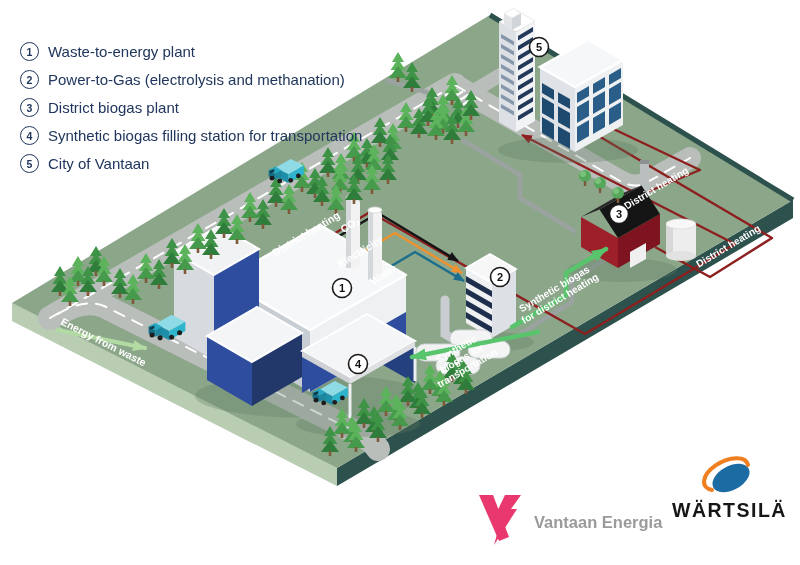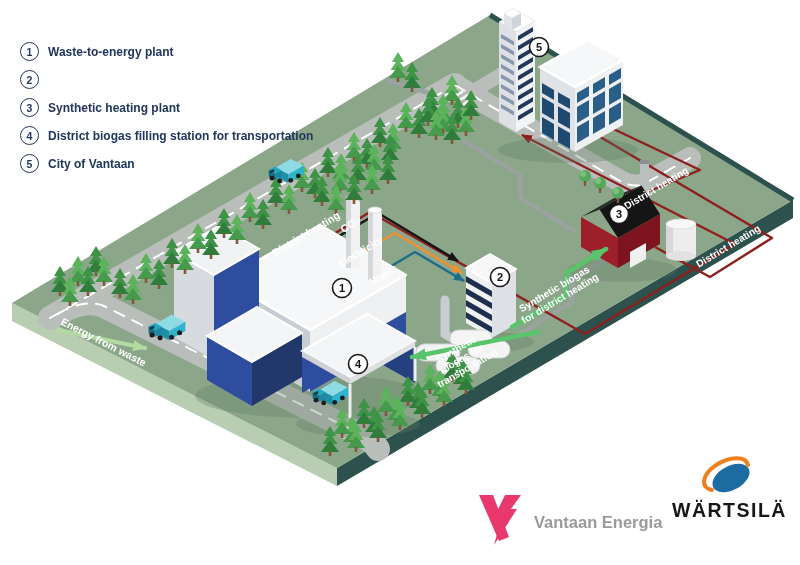--- a/index.html
+++ b/index.html
@@ -3,21 +3,21 @@
 <meta charset="utf-8">
 <style>
   html,body{margin:0;padding:0;background:#fff;width:800px;height:565px;overflow:hidden;
     font-family:"Liberation Sans",sans-serif;}
   .stage{position:relative;width:800px;height:565px;background:#fff;}
   svg.scene{position:absolute;left:0;top:0;}
   .legend{position:absolute;top:42px;left:20px;display:flex;flex-direction:column;gap:9px;z-index:5;}
   .lrow{display:flex;align-items:center;gap:9px;}
   .lnum{width:17px;height:17px;border:1.7px solid #20365c;border-radius:50%;color:#20365c;
     font-size:10.5px;font-weight:bold;display:flex;align-items:center;justify-content:center;flex:0 0 auto;}
-  .ltext{font-size:12px;font-weight:bold;color:#20365c;white-space:nowrap;}
+  .ltext{font-size:15px;font-weight:normal;color:#20365c;white-space:nowrap;}
   .flabel{fill:#ffffff;font-size:10.5px;font-weight:bold;}
   .flabel2{fill:#ffffff;font-size:10px;font-weight:bold;}
   .mnum{font-size:11px;font-weight:bold;fill:#111;}
   text{font-family:"Liberation Sans",sans-serif;}
 </style>
 </head>
 <body>
 
 <div class="stage">
 
@@ -385,28 +385,29 @@
   </g>
 </svg>
 
 <div class="legend">
   <div class="lrow">
     <span class="lnum">1</span>
     <span class="ltext">Waste-to-energy plant</span>
   </div>
   <div class="lrow">
     <span class="lnum">2</span>
+    <span class="ltext">Power-to-Gas (electrolysis and methanation)</span>
   </div>
   <div class="lrow">
     <span class="lnum">3</span>
-    <span class="ltext">Synthetic heating plant</span>
+    <span class="ltext">District biogas plant</span>
   </div>
   <div class="lrow">
     <span class="lnum">4</span>
-    <span class="ltext">District biogas filling station for transportation</span>
+    <span class="ltext">Synthetic biogas filling station for transportation</span>
   </div>
   <div class="lrow">
     <span class="lnum">5</span>
     <span class="ltext">City of Vantaan</span>
   </div>
 </div>
 
 </div>
 
 </body></html>

